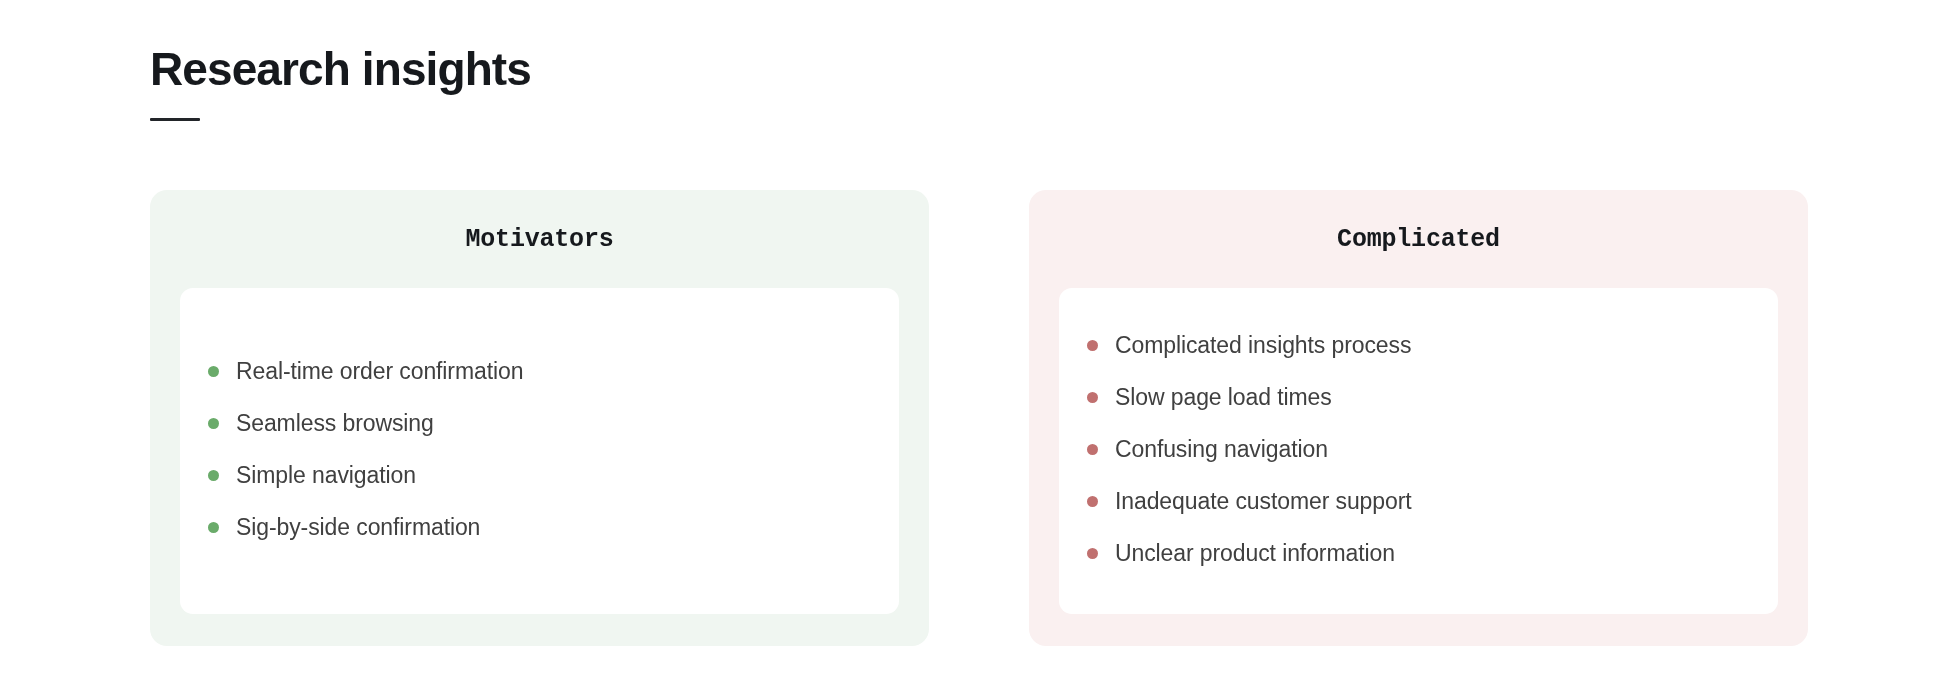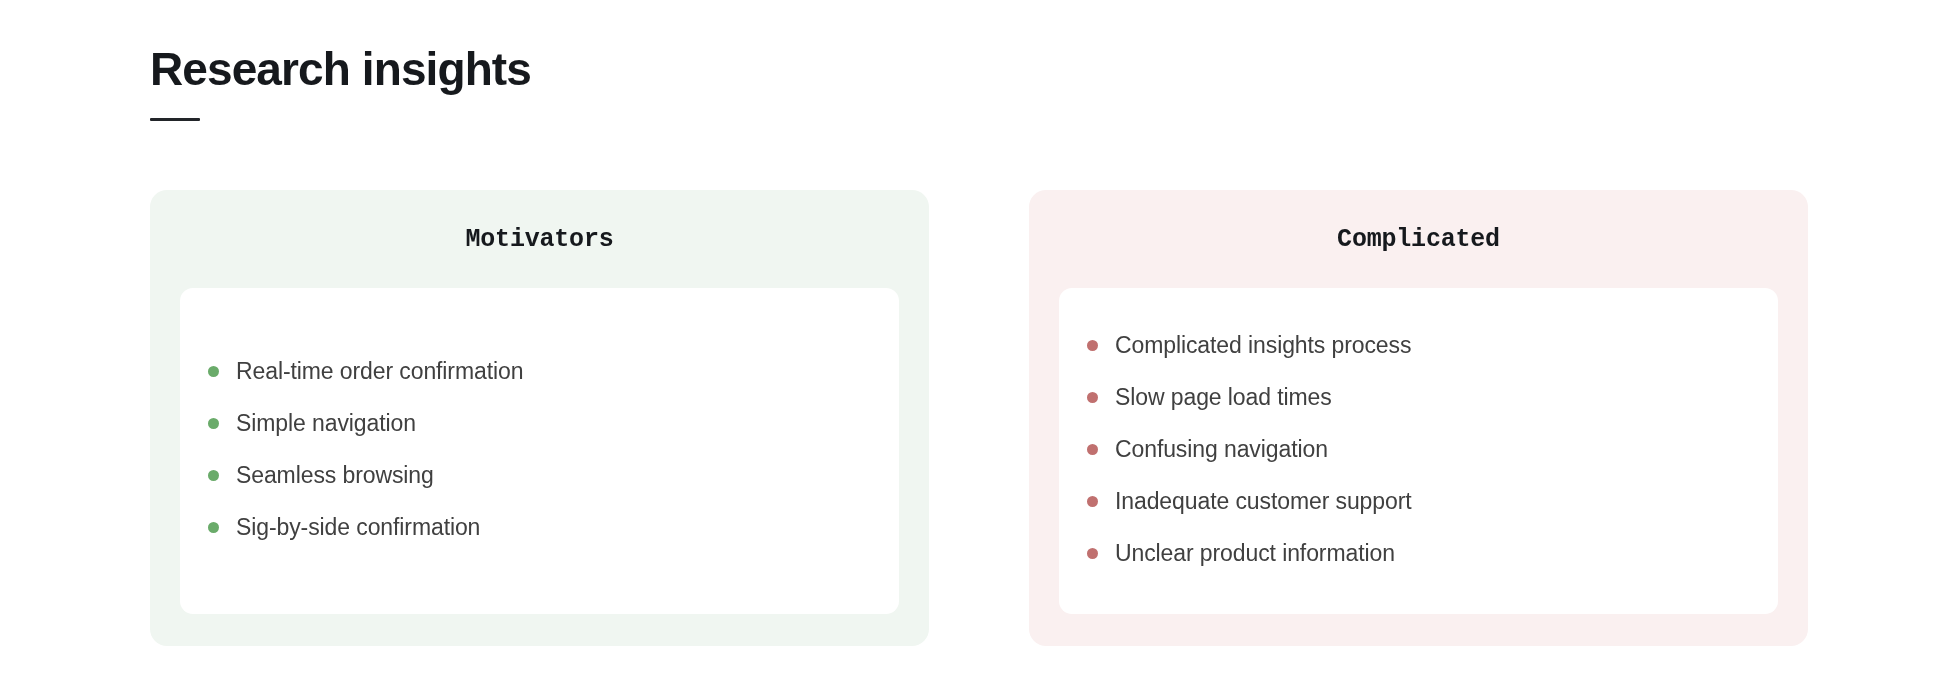--- a/index.html
+++ b/index.html
@@ -139,25 +139,25 @@
     <section class="card card-motivators">
       <h2 class="card-heading">Motivators</h2>
       <div class="card-body">
         <ul class="insight-list">
           <li class="insight-item">
             <span class="bullet bullet-green"></span>
             <span class="item-label">Real-time order confirmation</span>
           </li>
           <li class="insight-item">
             <span class="bullet bullet-green"></span>
-            <span class="item-label">Simple navigation</span>
+            <span class="item-label">Seamless browsing</span>
           </li>
           <li class="insight-item">
             <span class="bullet bullet-green"></span>
-            <span class="item-label">Seamless browsing</span>
+            <span class="item-label">Simple navigation</span>
           </li>
           <li class="insight-item">
             <span class="bullet bullet-green"></span>
             <span class="item-label">Sig-by-side confirmation</span>
           </li>
         </ul>
       </div>
     </section>
 
     <section class="card card-constraints">

